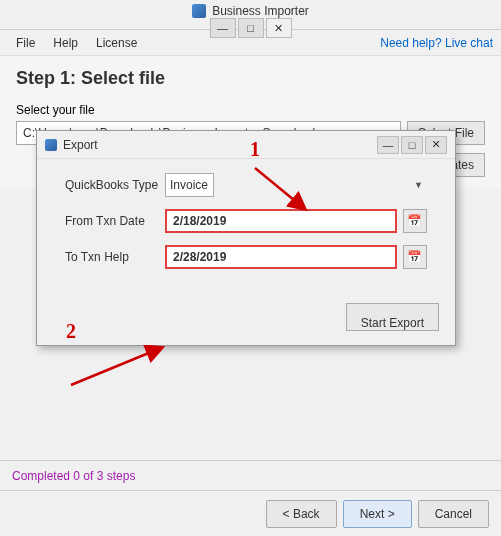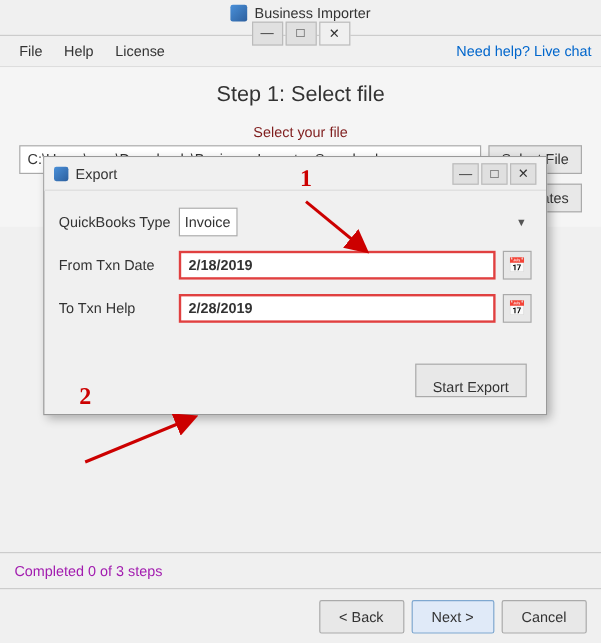--- a/index.html
+++ b/index.html
@@ -85,31 +85,30 @@
       cursor: pointer;
       text-decoration: none;
     }
 
     
     .main-content {
       padding: 12px 16px;
       background: #f5f5f5;
     }
     .step-title {
-      text-align: center;
+      text-align: left;
       font-size: 18px;
-      font-weight: normal;
+      font-weight: bold;
       color: #333;
       margin-bottom: 14px;
     }
     .file-section-label {
       font-size: 12px;
-      color: #7f1d1d;
+      color: #000000;
       margin-bottom: 4px;
-      text-align: center;
     }
     .file-input-row {
       display: flex;
       gap: 6px;
       margin-bottom: 8px;
     }
     .file-path-input {
       flex: 1;
       height: 24px;
       border: 1px solid #aaa;
@@ -190,21 +189,21 @@
       border: 1px solid #bbb;
       cursor: pointer;
       display: flex;
       align-items: center;
       justify-content: center;
       font-size: 11px;
       color: #333;
     }
 
     .dialog-body {
-      padding: 14px 12px;
+      padding: 14px 28px;
     }
     .form-row {
       display: flex;
       align-items: center;
       margin-bottom: 12px;
     }
     .form-label {
       width: 100px;
       font-size: 12px;
       color: #333;

